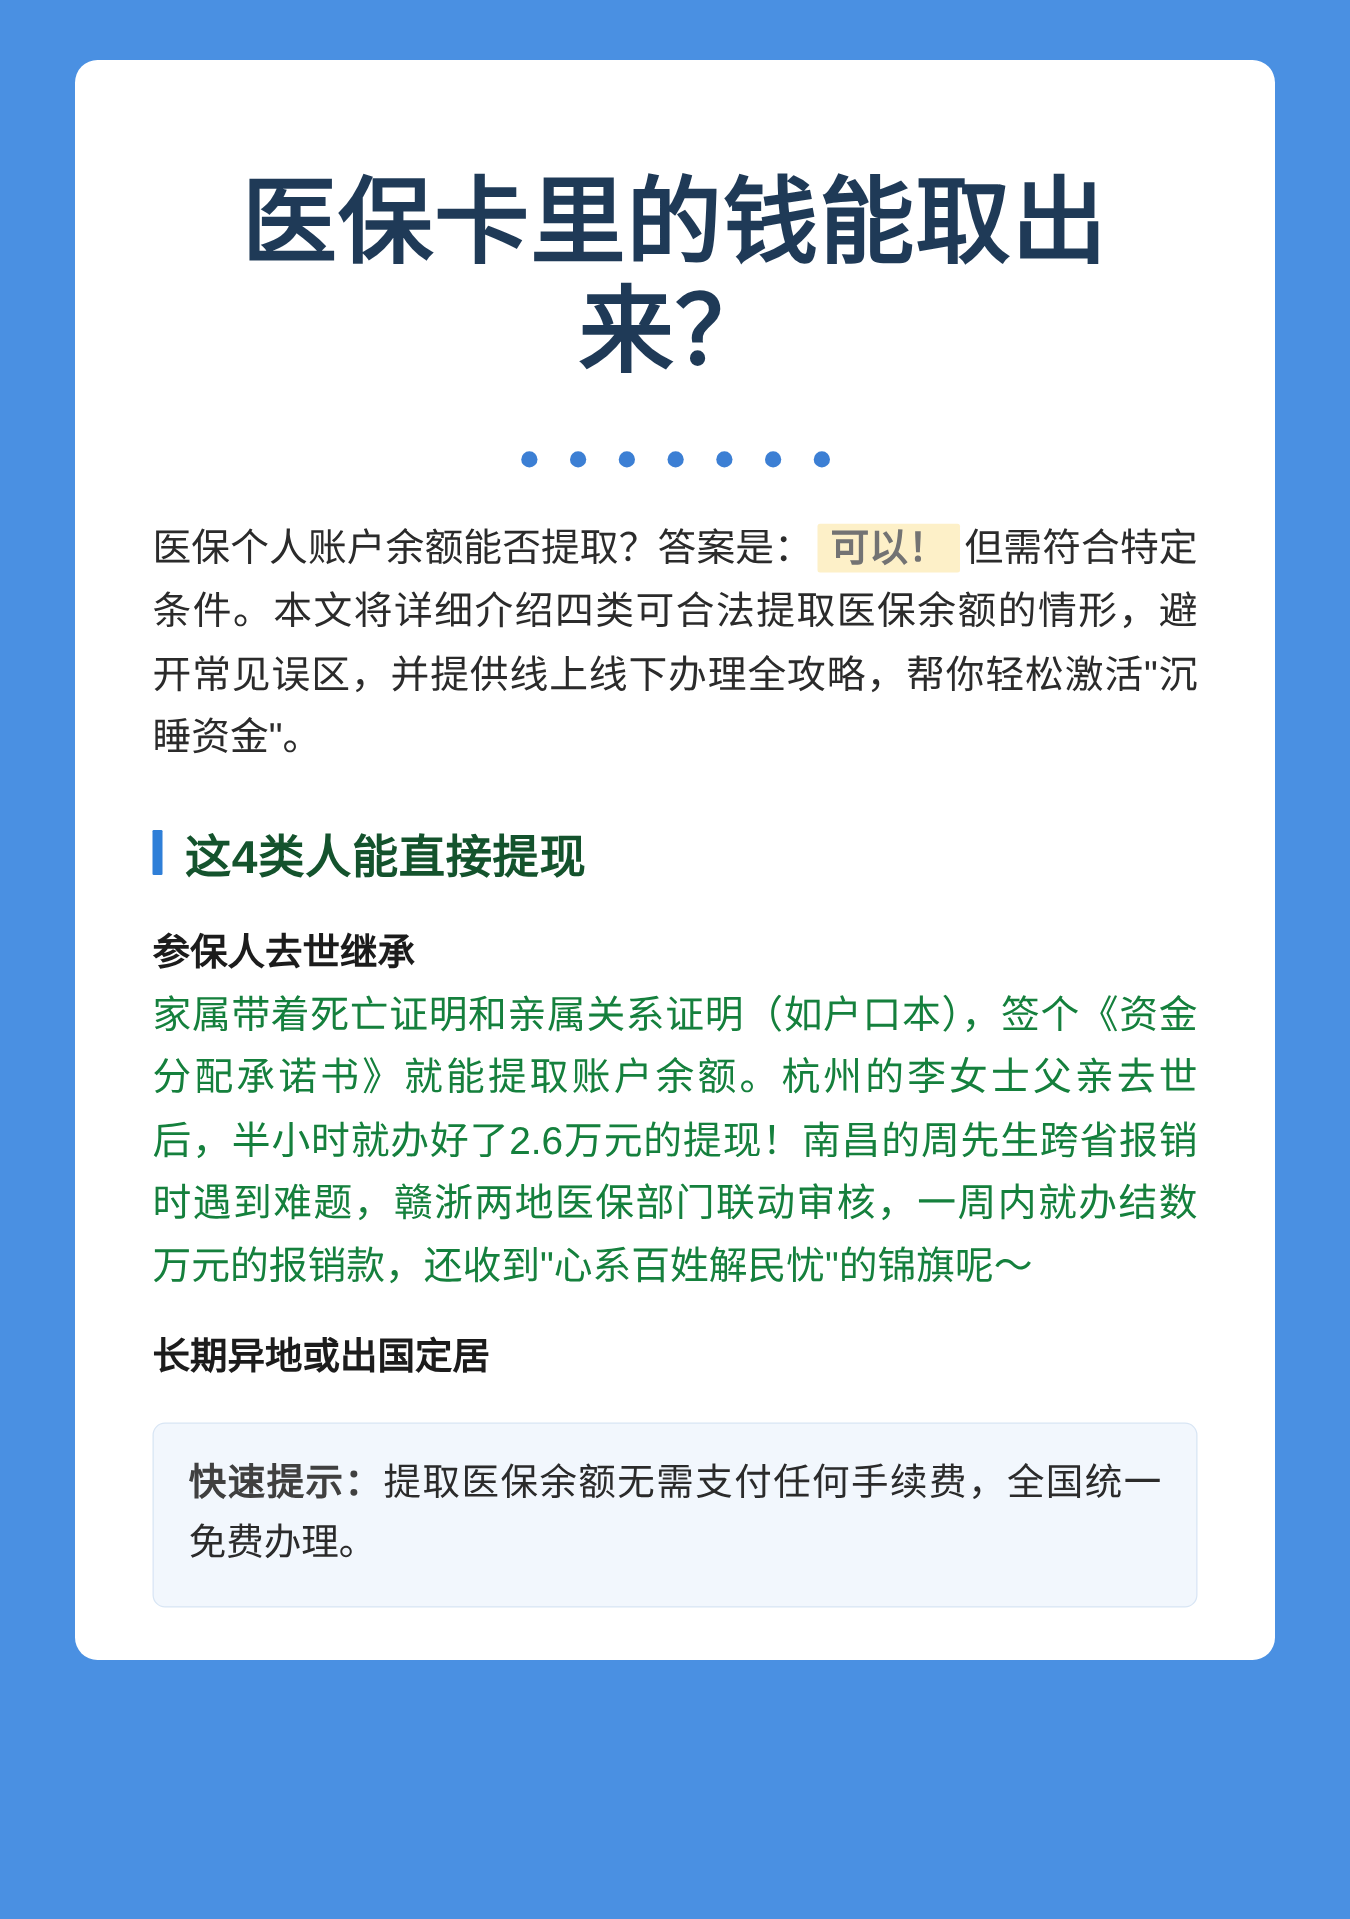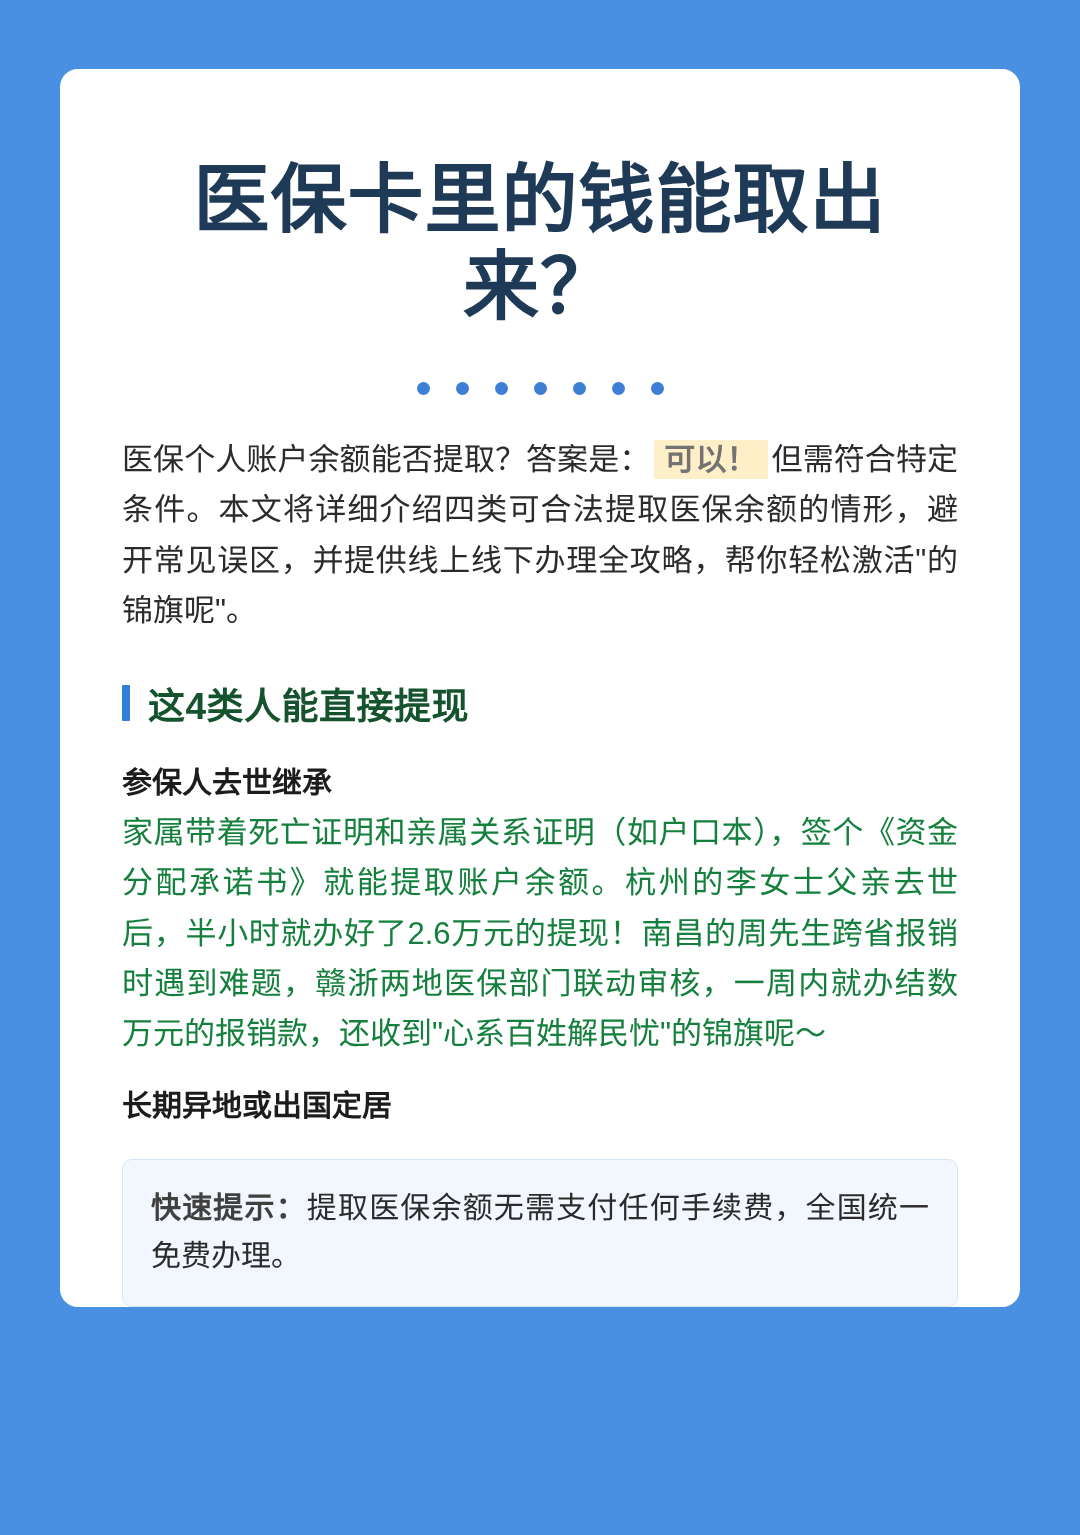--- a/index.html
+++ b/index.html
@@ -10,21 +10,21 @@
     width: 1080px;
     height: 1535px;
     background: #4a90e2;
     font-family: "Liberation Sans", "DejaVu Sans", sans-serif;
     overflow: hidden;
   }
   .poster {
     box-sizing: border-box;
     width: 1080px;
     height: 1376px;
-    padding: 69px 60px;
+    padding: 48px 60px;
     background: #4a90e2;
   }
   .card {
     box-sizing: border-box;
     width: 100%;
     height: 100%;
     background: #ffffff;
     border-radius: 18px;
     padding: 70px 62px 40px 62px;
     overflow: hidden;
@@ -128,21 +128,21 @@
       <span class="dot"></span>
       <span class="dot"></span>
       <span class="dot"></span>
       <span class="dot"></span>
       <span class="dot"></span>
       <span class="dot"></span>
       <span class="dot"></span>
     </div>
 
     <p class="intro">
-      <span>医保个人账户余额能否提取？答案是：</span><span class="hl">可以！</span><span>但需符合特定条件。本文将详细介绍四类可合法提取医保余额的情形，避开常见误区，并提供线上线下办理全攻略，帮你轻松激活"的锦旗呢"。</span>
+      <span>医保个人账户余额能否提取？答案是：</span><span class="hl">可以！</span><span>但需符合特定条件。本文将详细介绍四类可合法提取医保余额的情形，避开常见误区，并提供线上线下办理全攻略，帮你轻松激活"沉睡资金"。</span>
     </p>
 
     <div class="section-head">
       <span class="section-bar"></span>
       <span class="section-title">这4类人能直接提现</span>
     </div>
 
     <h3 class="sub-title">参保人去世继承</h3>
     <p class="para">家属带着死亡证明和亲属关系证明（如户口本），签个《资金分配承诺书》就能提取账户余额。杭州的李女士父亲去世后，半小时就办好了2.6万元的提现！南昌的周先生跨省报销时遇到难题，赣浙两地医保部门联动审核，一周内就办结数万元的报销款，还收到"心系百姓解民忧"的锦旗呢～</p>
 

